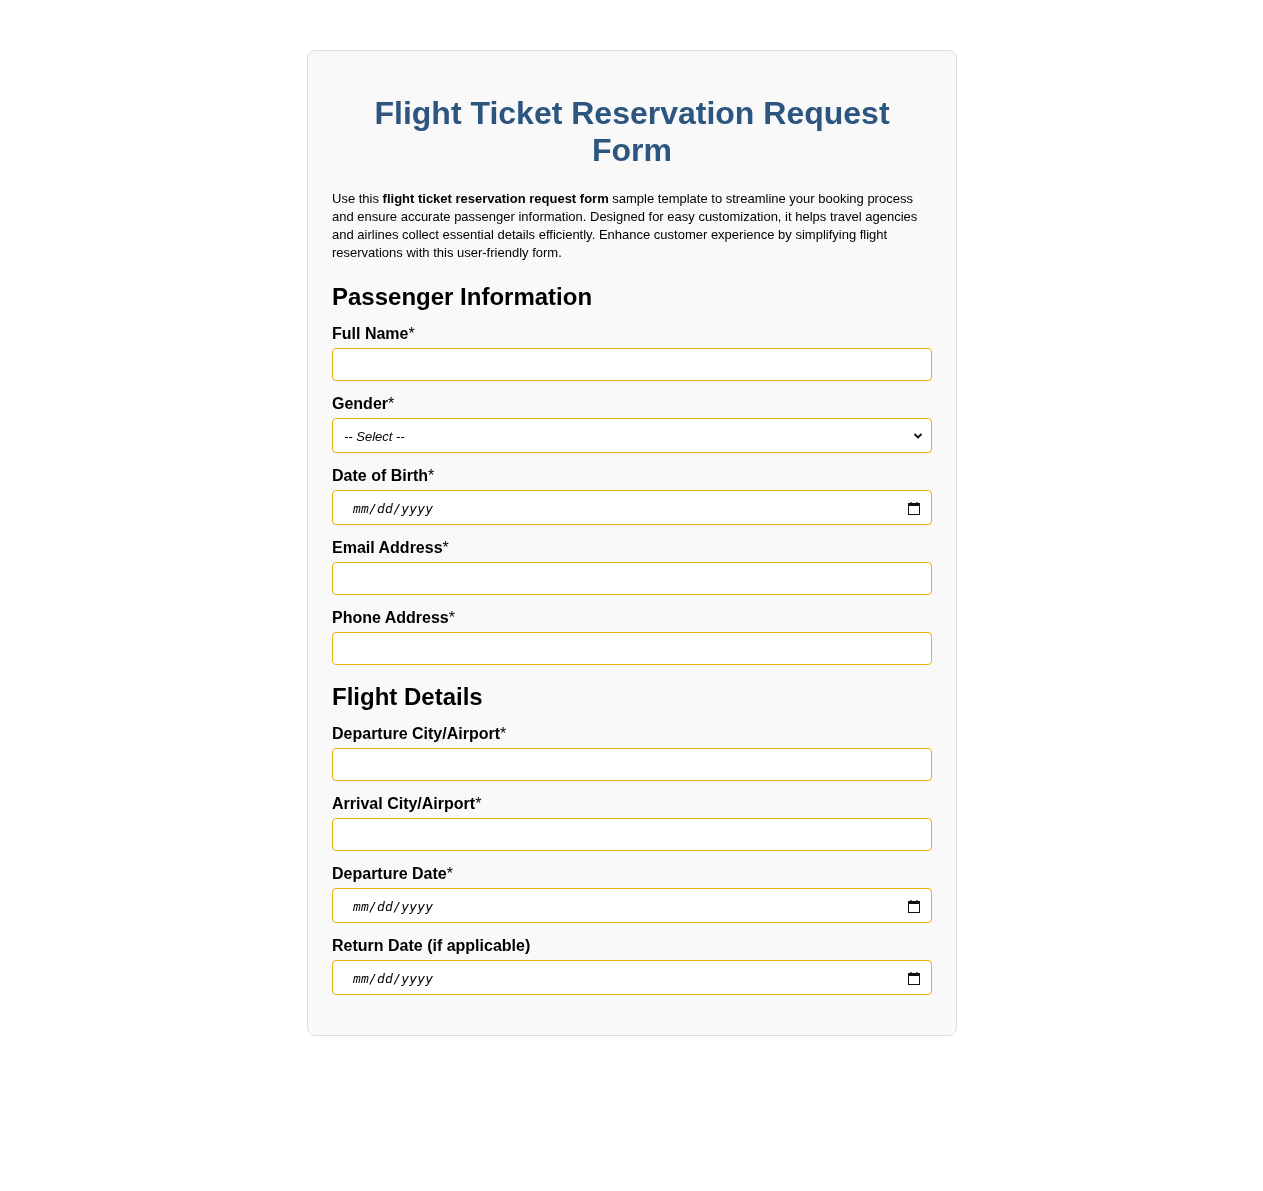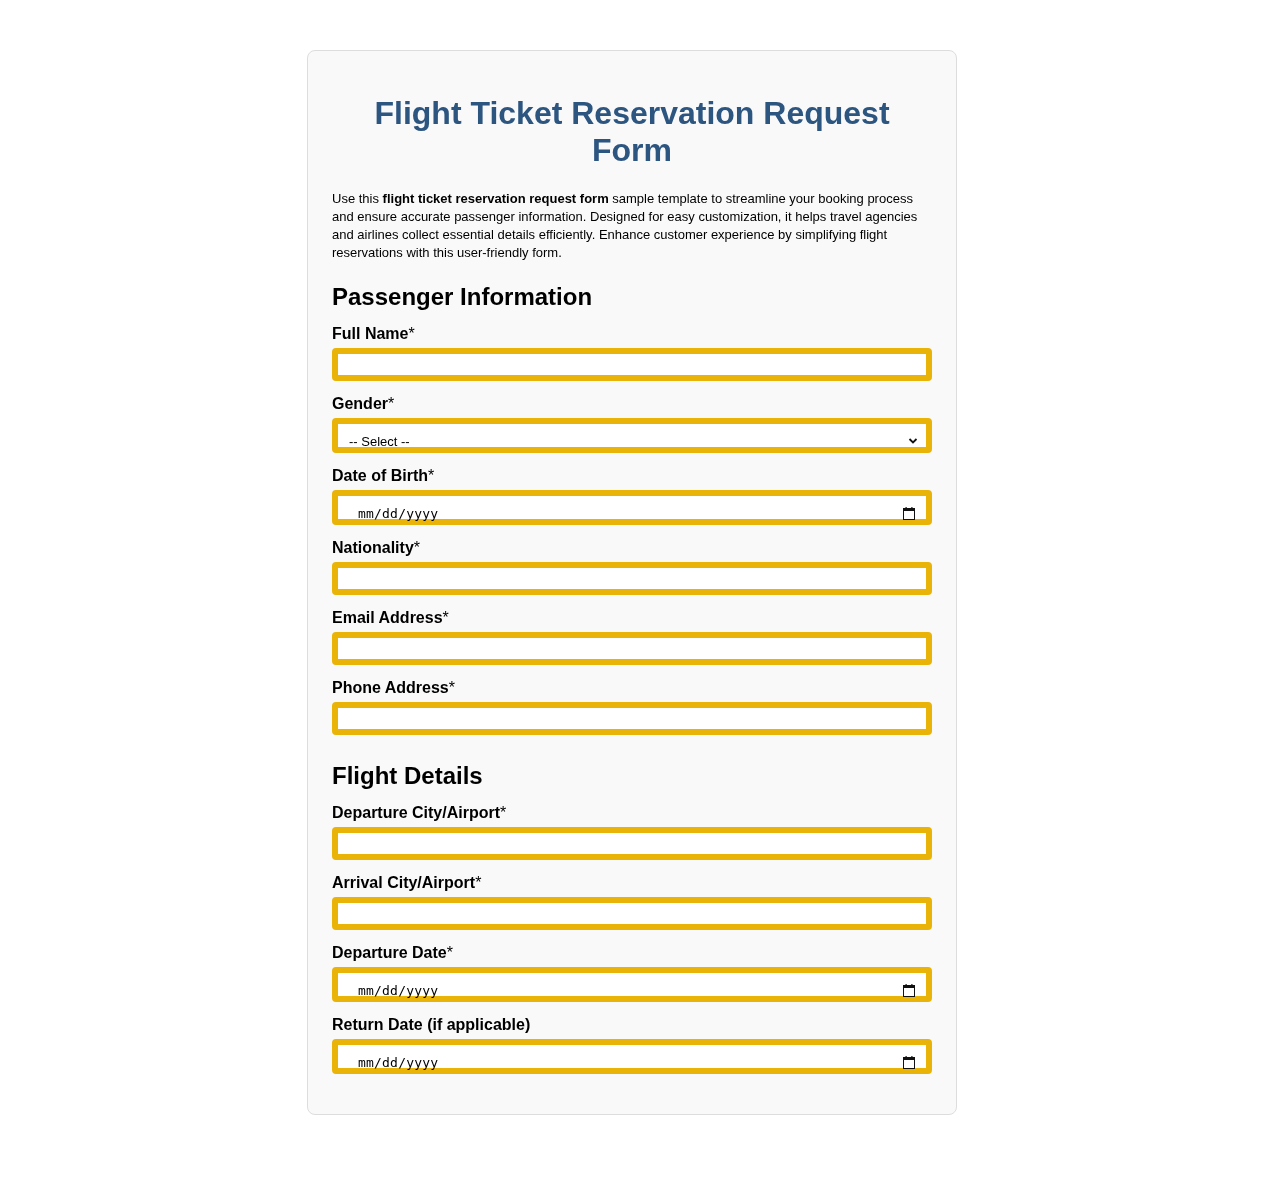--- a/index.html
+++ b/index.html
@@ -38,39 +38,40 @@
       font-size: 13px;
       line-height: 18px;
     }
     p.intro b { font-weight: bold; }
     h2.section {
       margin: 21px 0 0 0;
       font-size: 24px;
       font-weight: bold;
       line-height: 28px;
     }
-    h2.section.flight { margin-top: 27px; }
+    h2.section.flight { margin-top: 18px; }
     .field { margin-top: 14px; }
     .field.first { }
     label.lbl {
       display: block;
       font-size: 16px;
       font-weight: bold;
       line-height: 18px;
       margin-bottom: 5px;
     }
     label.lbl .req { font-weight: normal; }
     .inp {
       box-sizing: border-box;
       width: 600px;
       height: 33px;
       background: #ffffff;
-      border: 6px solid #eab308;
+      border: 1px solid #eab308;
       border-radius: 4px;
       position: relative;
+      font-style: italic;
     }
     .inp.tall { height: 35px; }
     .inp .val {
       position: absolute;
       left: 11px;
       top: 0;
       line-height: 33px;
       font-size: 13px;
       color: #000;
     }
@@ -129,26 +130,20 @@
       <span class="val">mm/dd/yyyy</span>
       <svg class="cal" viewBox="0 0 12 13">
           <rect x="0.5" y="1.5" width="11" height="11" fill="none" stroke="#111" stroke-width="1"></rect>
           <rect x="0.5" y="1.5" width="11" height="2.5" fill="#111"></rect>
           <rect x="2.5" y="0" width="1.2" height="2" fill="#111"></rect>
           <rect x="8.3" y="0" width="1.2" height="2" fill="#111"></rect>
         </svg>
     </div>
   </div>
 
-  <div class="field">
-    <label class="lbl"><span>Nationality</span><span class="req">*</span></label>
-    <div class="inp">
-        <span class="val"></span>
-      </div>
-  </div>
 
 
   <div class="field">
     <label class="lbl"><span>Email Address</span><span class="req">*</span></label>
     <div class="inp">
         <span class="val"></span>
       </div>
   </div>
 
   <div class="field">

